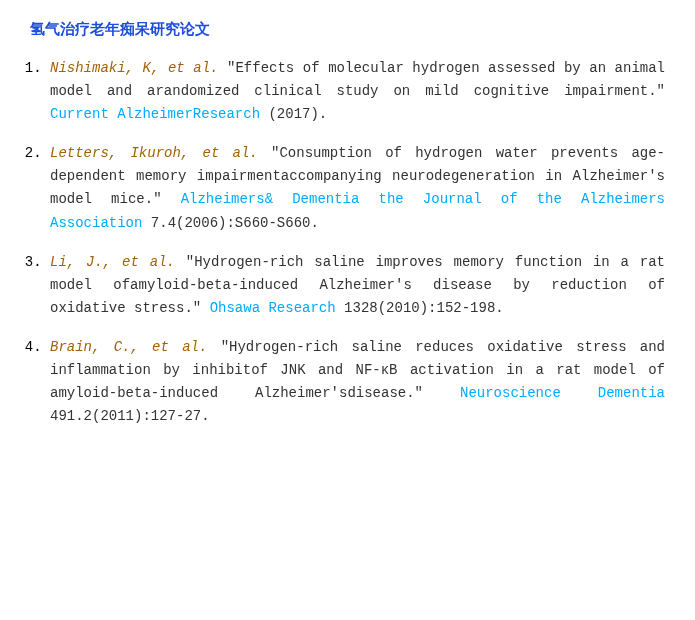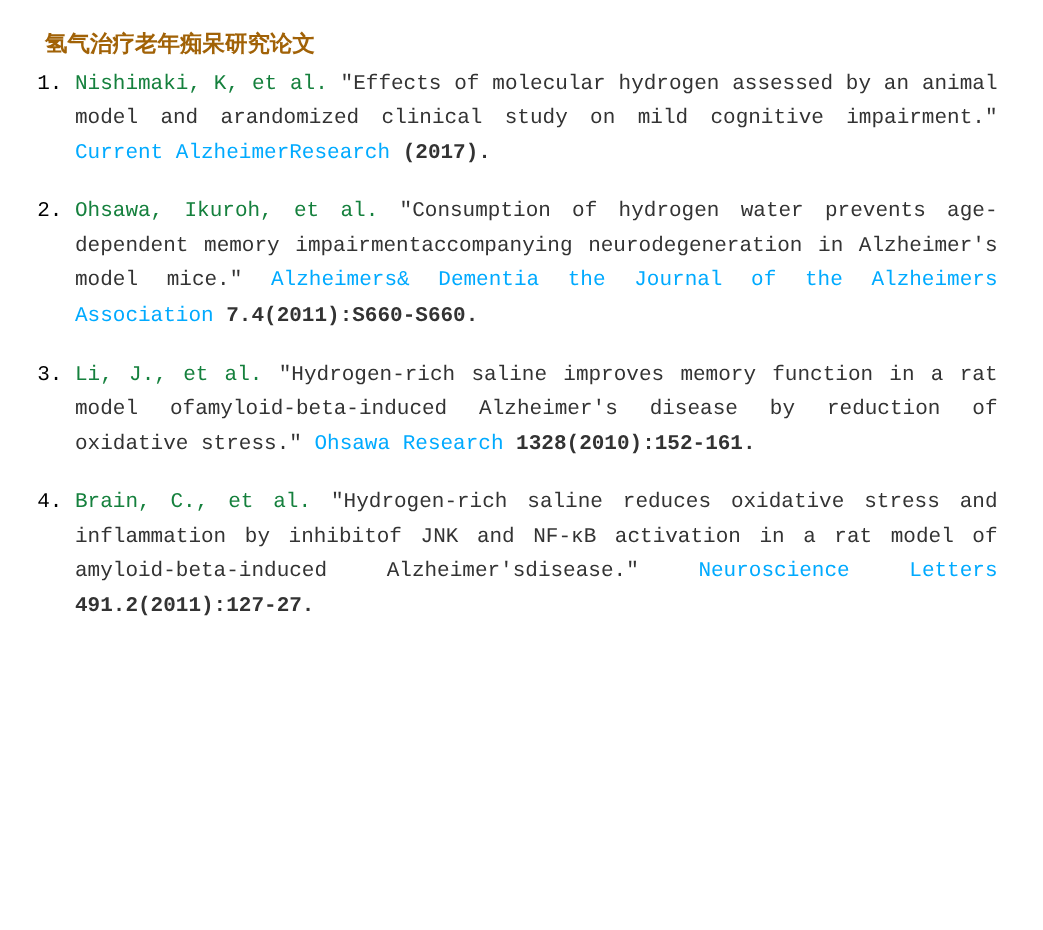--- a/index.html
+++ b/index.html
@@ -9,74 +9,74 @@
     }
     body {
       width: 695px;
       min-height: 620px;
       background: #ffffff;
       font-family: 'Courier New', Courier, monospace;
       font-size: 14px;
       padding: 20px 30px;
     }
     .page-title {
-      color: #a16207;
+      color: #1d4ed8;
       font-size: 15px;
-      margin-bottom: 6px;
+      margin-bottom: 18px;
       font-family: 'Courier New', Courier, monospace;
     }
     ol {
       padding-left: 20px;
     }
     ol li {
       margin-bottom: 16px;
       line-height: 1.65;
       text-align: justify;
     }
     .ref-authors {
-      color: #15803d;
+      color: #a16207;
+      font-style: italic;
     }
     .ref-body {
       color: #333333;
     }
     .ref-journal {
       color: #00aaff;
     }
     .ref-year {
       color: #333333;
-      font-weight: bold;
     }
   </style>
 </head>
 <body>
 
 <h2 class="page-title">氢气治疗老年痴呆研究论文</h2>
 
 <ol>
 
   <li>
     <span class="ref-authors">Nishimaki, K, et al.</span>
     <span class="ref-body">"Effects of molecular hydrogen assessed by an animal model and arandomized clinical study on mild cognitive impairment."</span>
     <span class="ref-journal">Current AlzheimerResearch</span>
     <span class="ref-year">(2017).</span>
   </li>
 
   <li>
-    <span class="ref-authors">Ohsawa, Ikuroh, et al.</span>
+    <span class="ref-authors">Letters, Ikuroh, et al.</span>
     <span class="ref-body">"Consumption of hydrogen water prevents age-dependent memory impairmentaccompanying neurodegeneration in Alzheimer's model mice."</span>
     <span class="ref-journal">Alzheimers&amp; Dementia the Journal of the Alzheimers Association</span>
-    <span class="ref-year">7.4(2011):S660-S660.</span>
+    <span class="ref-year">7.4(2006):S660-S660.</span>
   </li>
 
   <li>
     <span class="ref-authors">Li, J., et al.</span>
     <span class="ref-body">"Hydrogen-rich saline improves memory function in a rat model ofamyloid-beta-induced Alzheimer's disease by reduction of oxidative stress."</span>
     <span class="ref-journal">Ohsawa Research</span>
-    <span class="ref-year">1328(2010):152-161.</span>
+    <span class="ref-year">1328(2010):152-198.</span>
   </li>
 
   <li>
     <span class="ref-authors">Brain, C., et al.</span>
     <span class="ref-body">"Hydrogen-rich saline reduces oxidative stress and inflammation by inhibitof JNK and NF-κB activation in a rat model of amyloid-beta-induced Alzheimer'sdisease."</span>
-    <span class="ref-journal">Neuroscience Letters</span>
+    <span class="ref-journal">Neuroscience Dementia</span>
     <span class="ref-year">491.2(2011):127-27.</span>
   </li>
 </ol>
 
 </body></html>

